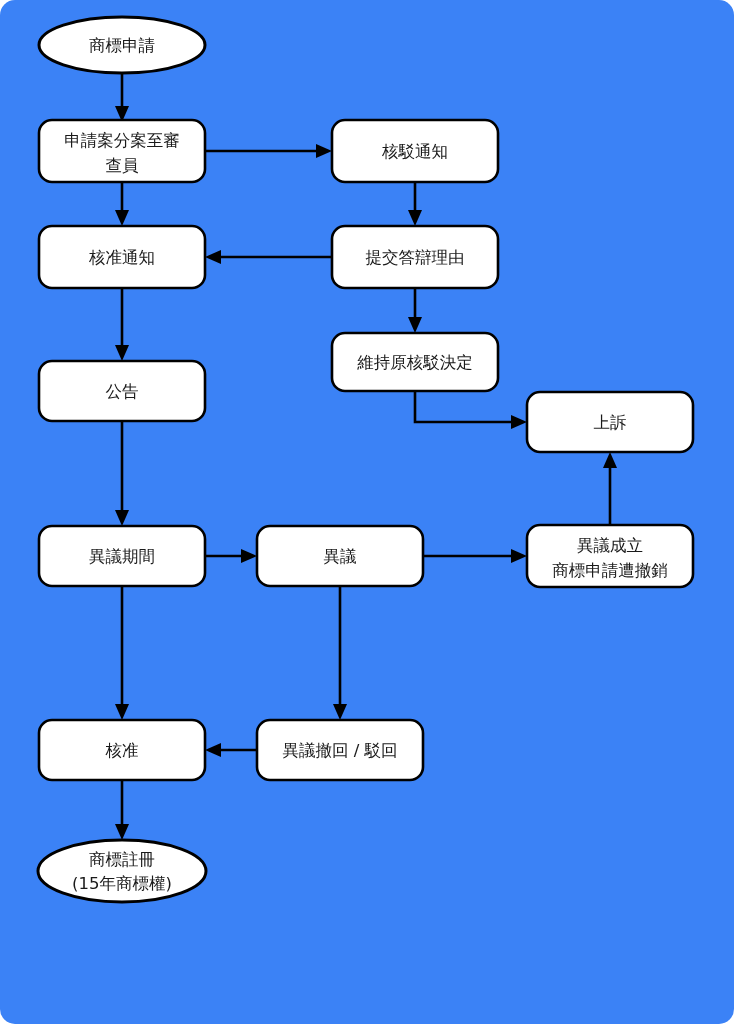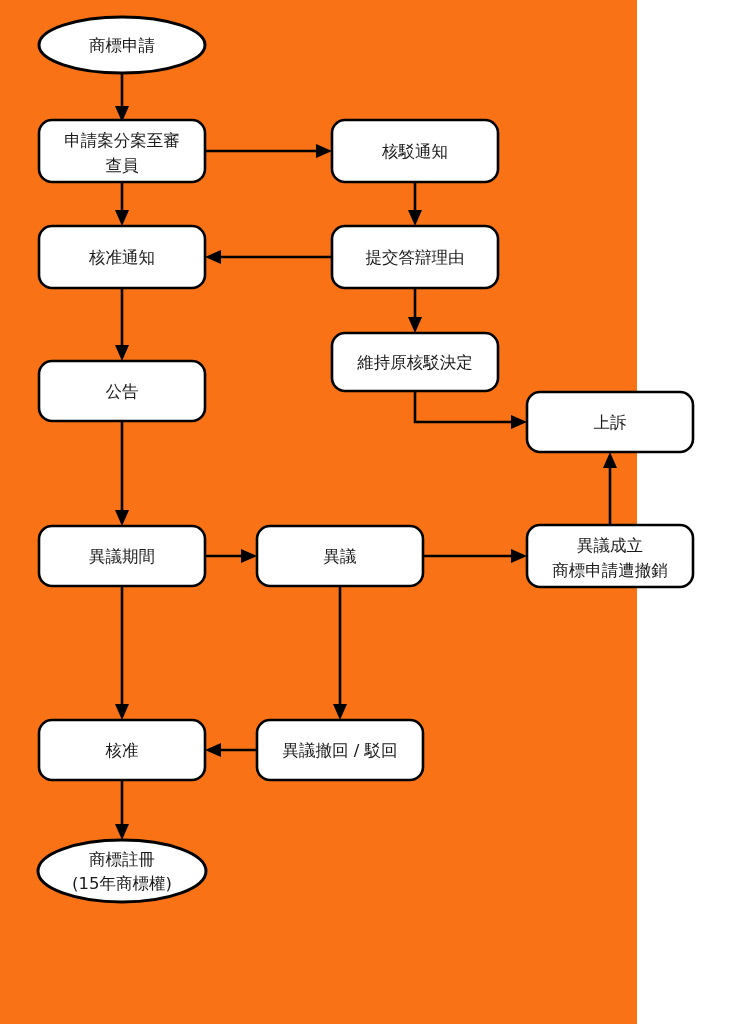--- a/index.html
+++ b/index.html
@@ -8,23 +8,24 @@
     background: #ffffff;
   }
   body {
     width: 734px;
     height: 1024px;
     font-family: "DejaVu Sans", "Liberation Sans", sans-serif;
     overflow: hidden;
   }
   #flow-root {
     position: relative;
-    width: 637px;
+    width: 734px;
     height: 1024px;
-    background: #f97316;
+    background: #3b82f6;
+    border-radius: 15px;
   }
   svg#flowchart {
     display: block;
     width: 734px;
     height: 1024px;
   }
   .node-shape {
     fill: #ffffff;
     stroke: #000000;
     stroke-width: 2.6;

